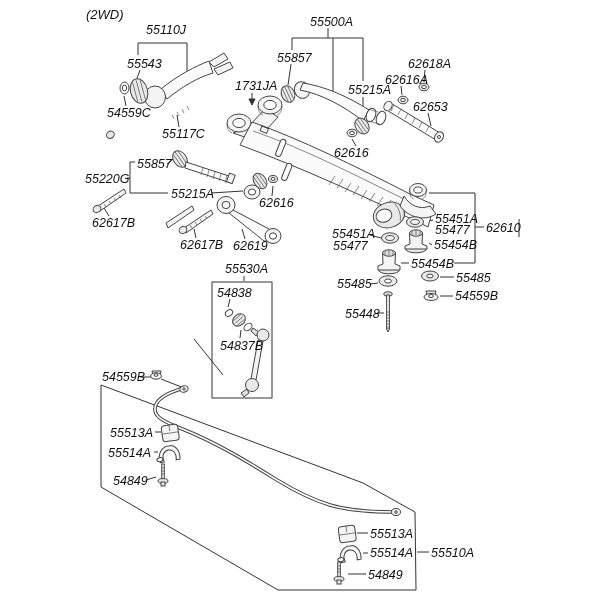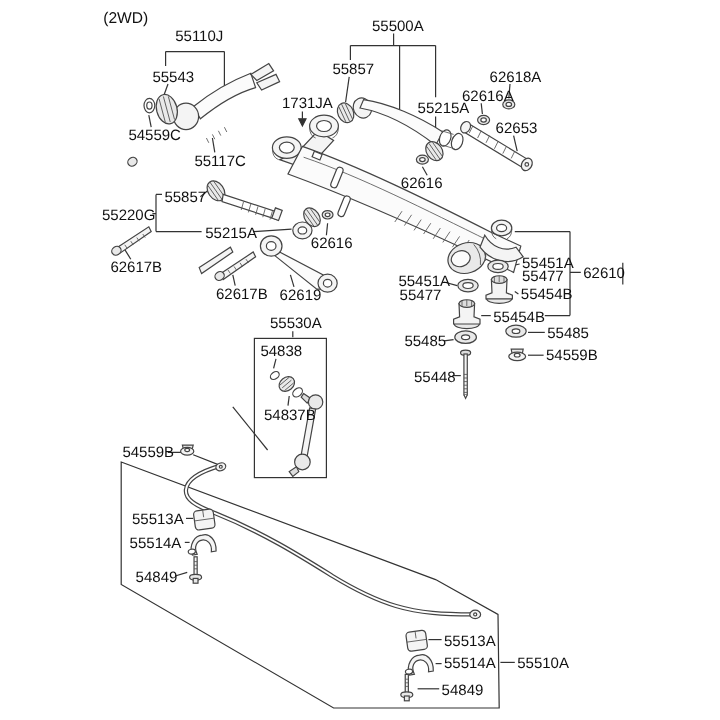--- a/index.html
+++ b/index.html
@@ -1,16 +1,16 @@
 <!DOCTYPE html>
 <html><head>
 <meta charset="utf-8">
 <style>
   html,body{margin:0;padding:0;background:#ffffff;}
-  #stage{position:relative;width:600px;height:600px;background:#ffffff;overflow:hidden;}
+  #stage{position:relative;width:600px;height:600px;background:#ffffff;overflow:hidden;font-style:italic;}
   svg{position:absolute;left:0;top:0;}
   svg text{font-family:"Liberation Sans","DejaVu Sans",sans-serif;font-size:12.5px;fill:#111111;}
   svg text.big{font-size:13px;}
   .ln{stroke:#333333;stroke-width:1;fill:none;}
   .pt{stroke:#444444;stroke-width:1;fill:#ffffff;}
   .fillA{fill:#e9e9e9;} .fillB{fill:#f4f4f4;} .fillC{fill:#fbfbfb;} .fillD{fill:#dddddd;}
   .thin{stroke:#555555;stroke-width:.7;fill:none;}
 </style>
 </head>
 <body>

